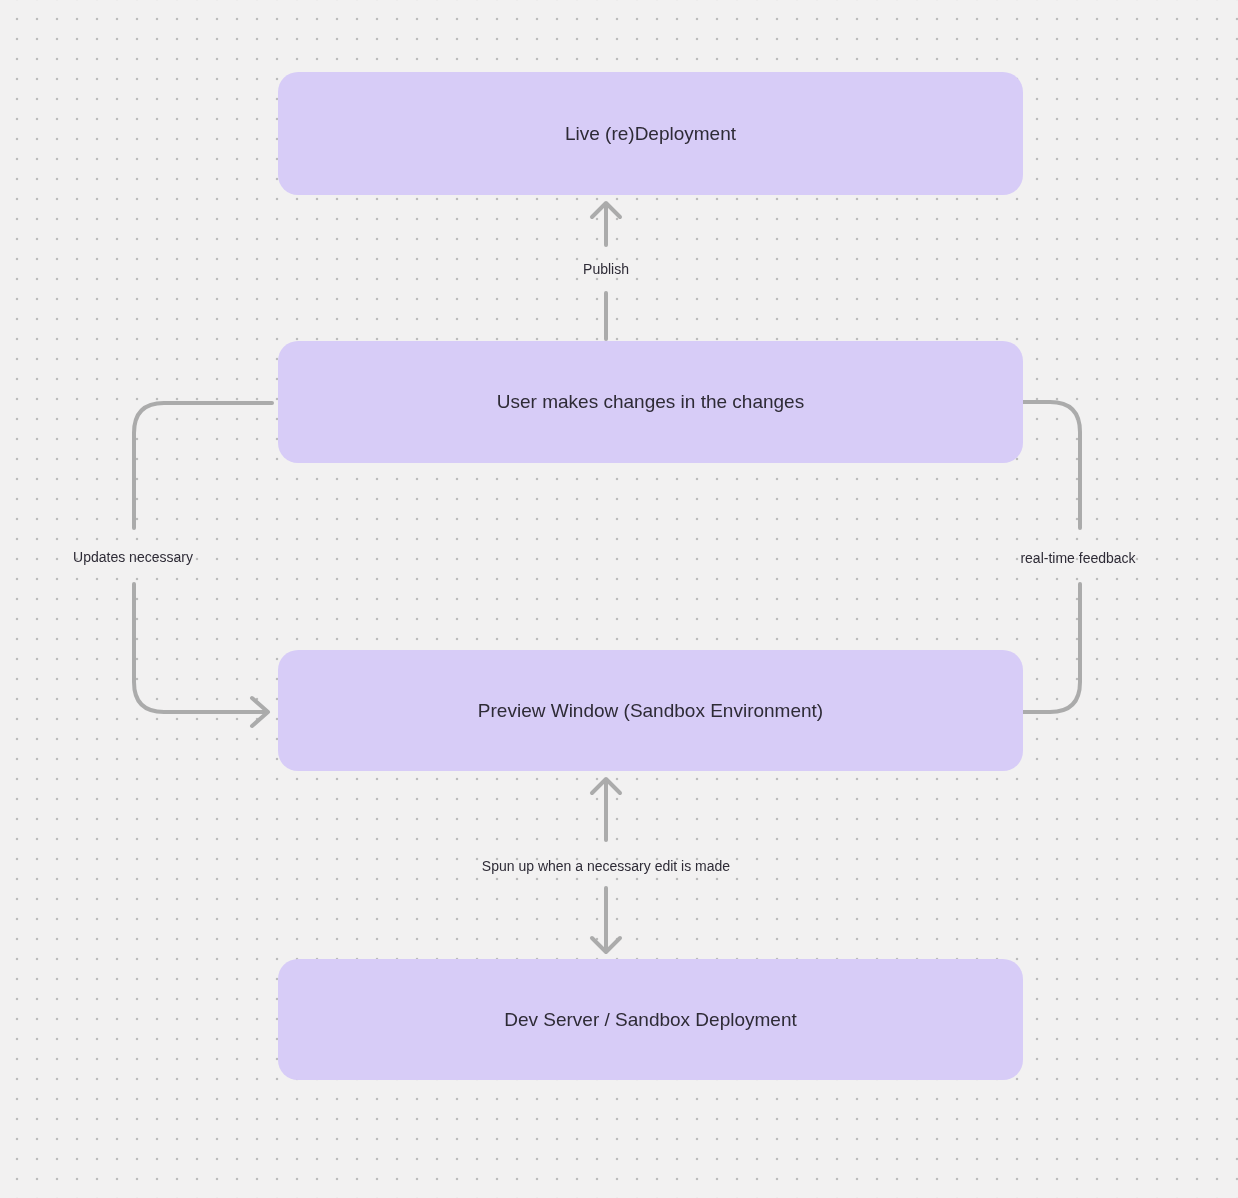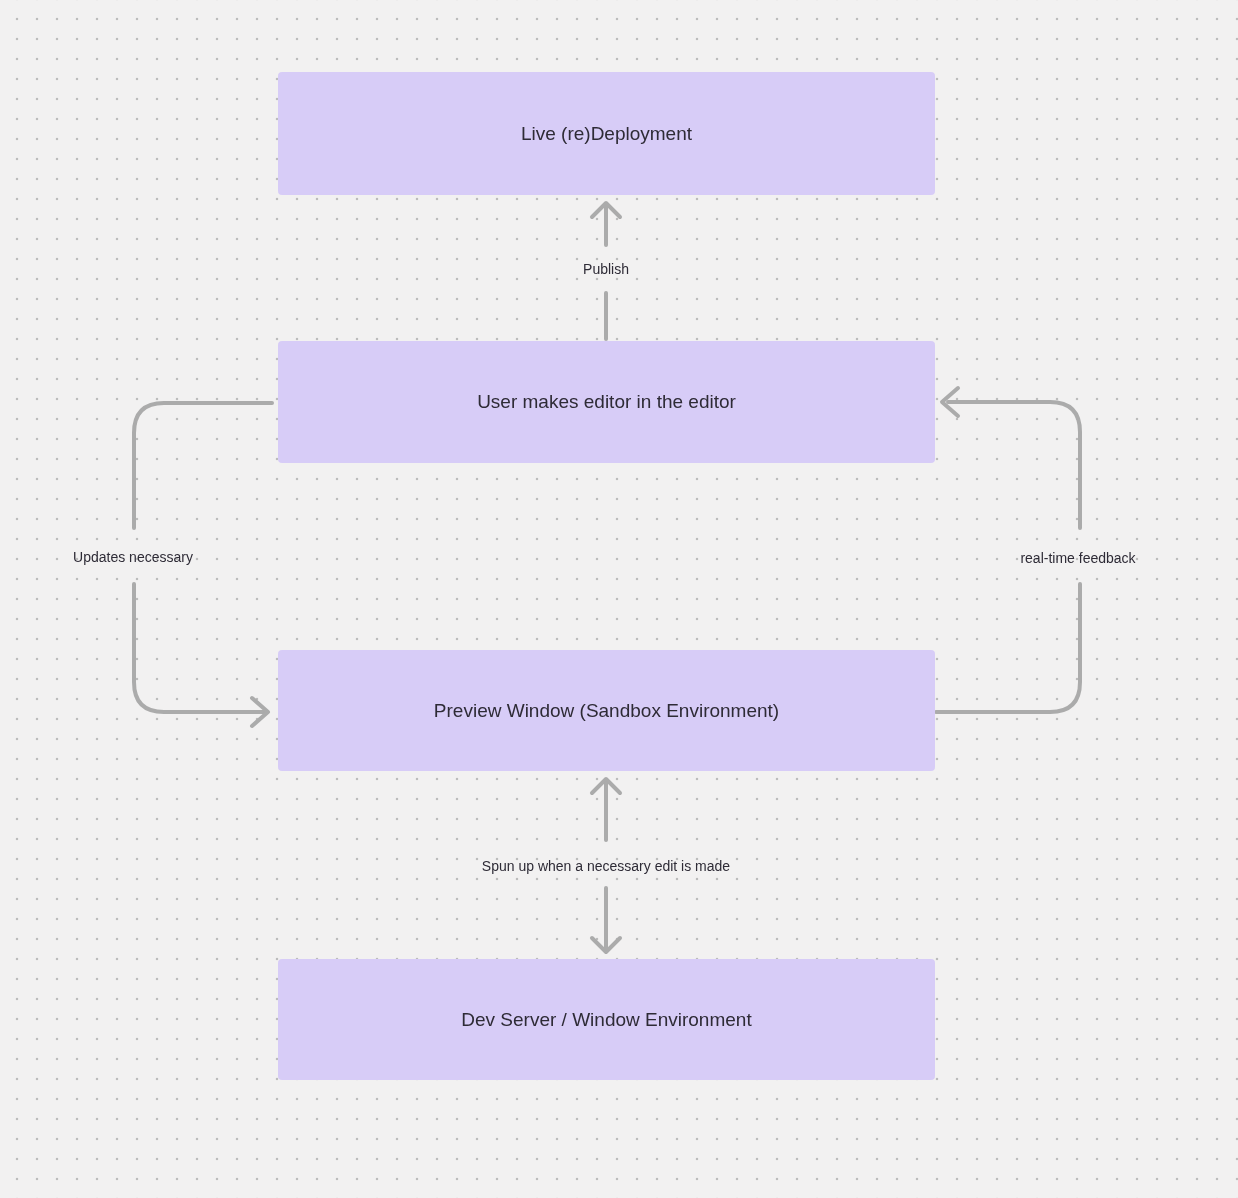--- a/index.html
+++ b/index.html
@@ -34,24 +34,24 @@
   svg.connectors path {
     fill: none;
     stroke: var(--arrow-color);
     stroke-width: 4;
     stroke-linecap: round;
     stroke-linejoin: round;
   }
   .node {
     position: absolute;
     left: 278px;
-    width: 657px;
+    width: 745px;
     height: 122px;
     background: var(--node-fill);
-    border-radius: 4px;
+    border-radius: 20px;
     display: flex;
     align-items: center;
     justify-content: center;
     text-align: center;
     color: var(--node-text-color);
     font-size: 19px;
     line-height: 1.25;
   }
   .node-0 { top: 72px;  height: 123px; }
   .node-1 { top: 341px; }
@@ -99,27 +99,27 @@
       <path d="M606 783 L606 840"></path>
       <path d="M606 888 L606 948"></path>
       <path d="M592 938 L606 952 L620 938"></path>
     </g>
   </svg>
 
   <div class="node node-0">
     <span>Live (re)Deployment</span>
   </div>
   <div class="node node-1">
-    <span>User makes editor in the editor</span>
+    <span>User makes changes in the changes</span>
   </div>
   <div class="node node-2">
     <span>Preview Window (Sandbox Environment)</span>
   </div>
   <div class="node node-3">
-    <span>Dev Server / Window Environment</span>
+    <span>Dev Server / Sandbox Deployment</span>
   </div>
 
   <div class="edge-label edge-label-publish">Publish</div>
   <div class="edge-label edge-label-updates">Updates necessary</div>
   <div class="edge-label edge-label-feedback">real-time feedback</div>
   <div class="edge-label edge-label-spunup">Spun up when a necessary edit is made</div>
 
 </div>
 
 </body></html>

